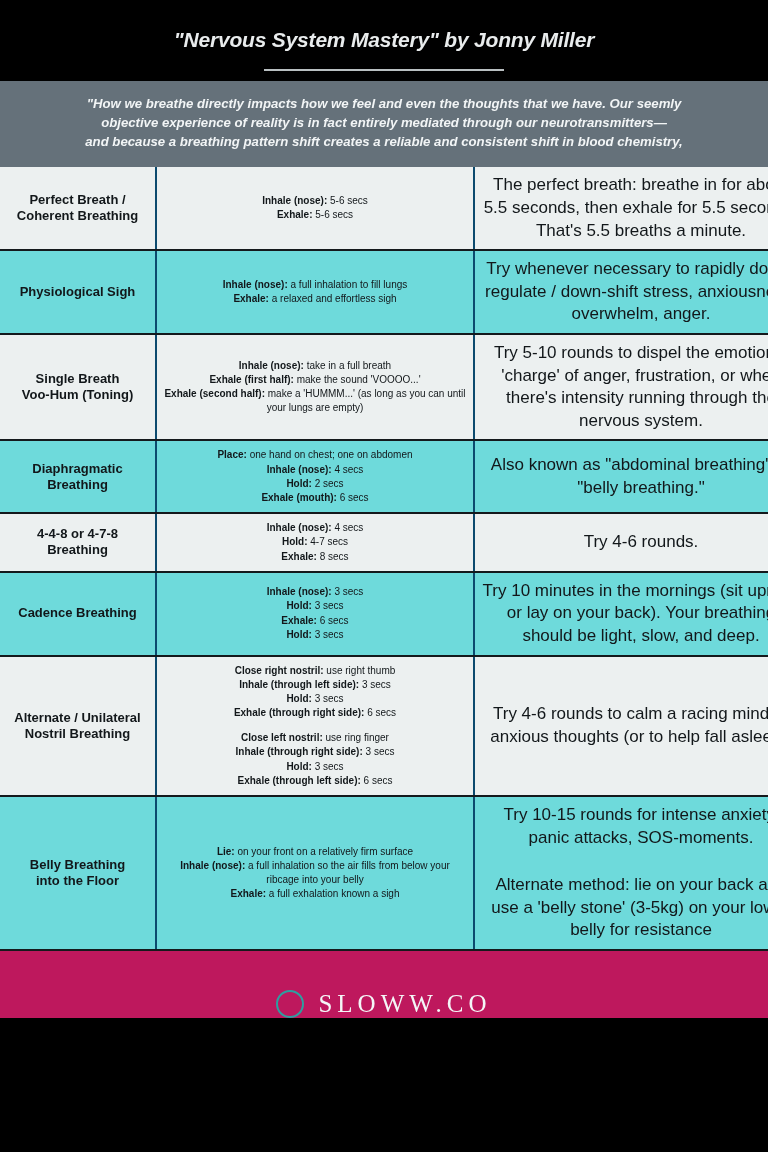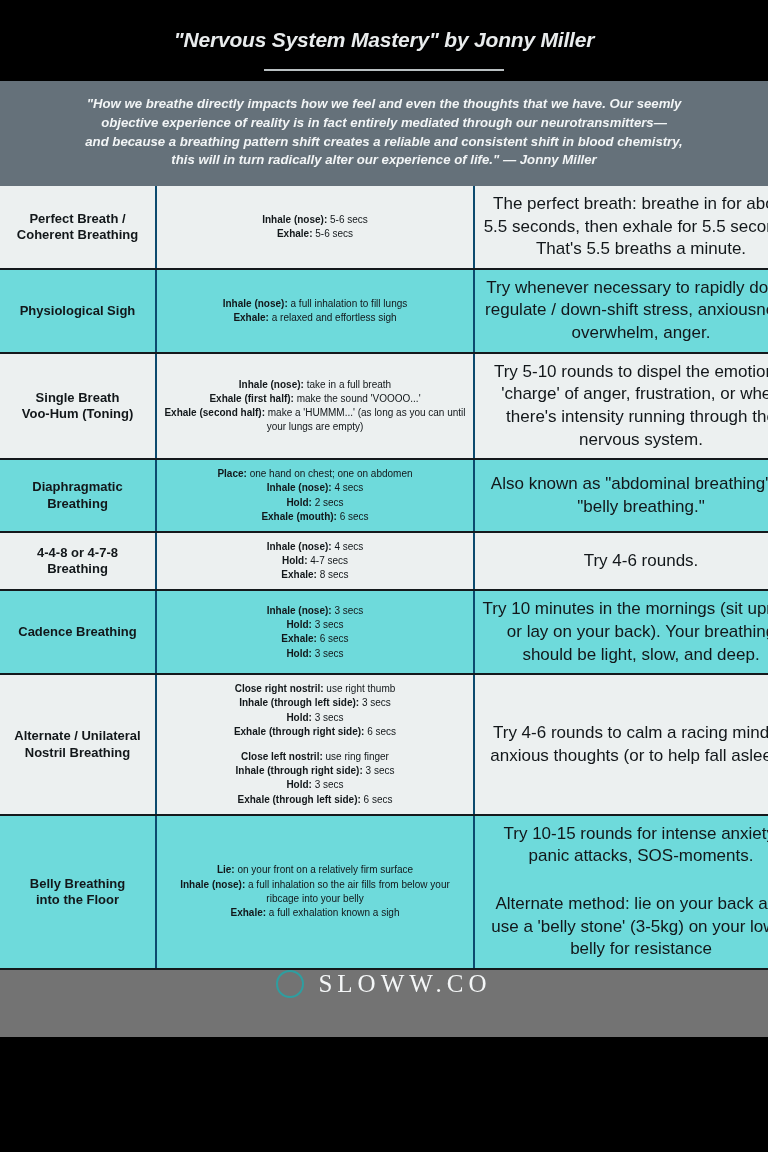--- a/index.html
+++ b/index.html
@@ -68,22 +68,22 @@
   .c-notes{width:333px;font-size:17px;line-height:1.33;padding-left:12px;padding-right:12px;}
 
   .c-how b{font-weight:bold;}
   .c-how .ln{display:block;}
   .c-how .gap{display:block;height:11px;}
   .c-notes p{margin:0;}
   .c-notes p + p{margin-top:25px;}
 
   
   .footer{
-    background:#737373;height:67px;
-    display:flex;align-items:flex-start;justify-content:center;
+    background:#be185d;height:67px;
+    display:flex;align-items:flex-end;justify-content:center;
   }
   .logo-ring{
     width:28px;height:28px;border-radius:50%;
     border:2.5px solid #2e9ea0;
     box-sizing:border-box;
     margin-right:14px;
   }
   .logo-text{
     color:#f4f6f7;
     font-family:"Liberation Serif", serif;
@@ -99,21 +99,20 @@
 
   <div class="header">
     <div class="subtitle">"Nervous System Mastery" by Jonny Miller</div>
     <div class="divider"></div>
   </div>
 
   <div class="quoteband">
     <span class="qline">"How we breathe directly impacts how we feel and even the thoughts that we have. Our seemly</span>
     <span class="qline">objective experience of reality is in fact entirely mediated through our neurotransmitters—</span>
     <span class="qline">and because a breathing pattern shift creates a reliable and consistent shift in blood chemistry,</span>
-    <span class="qline">this will in turn radically alter our experience of life." — Jonny Miller</span>
   </div>
 
   <table class="tbl">
     <tbody id="tbody">
         <tr class="light">
           <td class="c-name">Perfect Breath /<br>Coherent Breathing</td>
           <td class="c-how">
             <span class="ln"><b>Inhale (nose):</b><span> 5-6 secs</span></span>
             <span class="ln"><b>Exhale:</b><span> 5-6 secs</span></span>
           </td>

